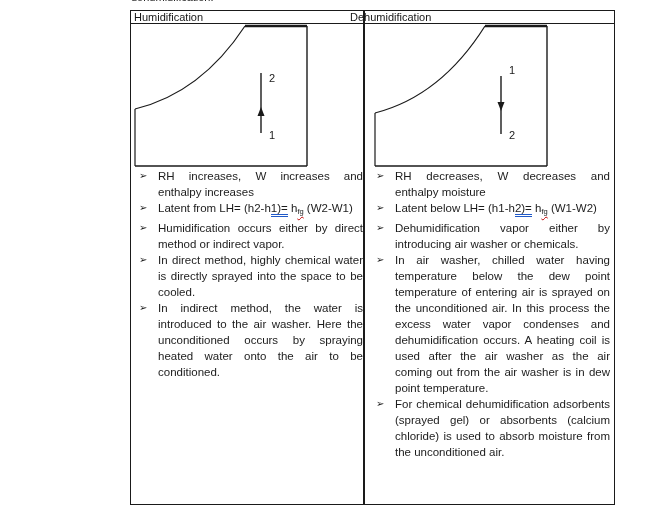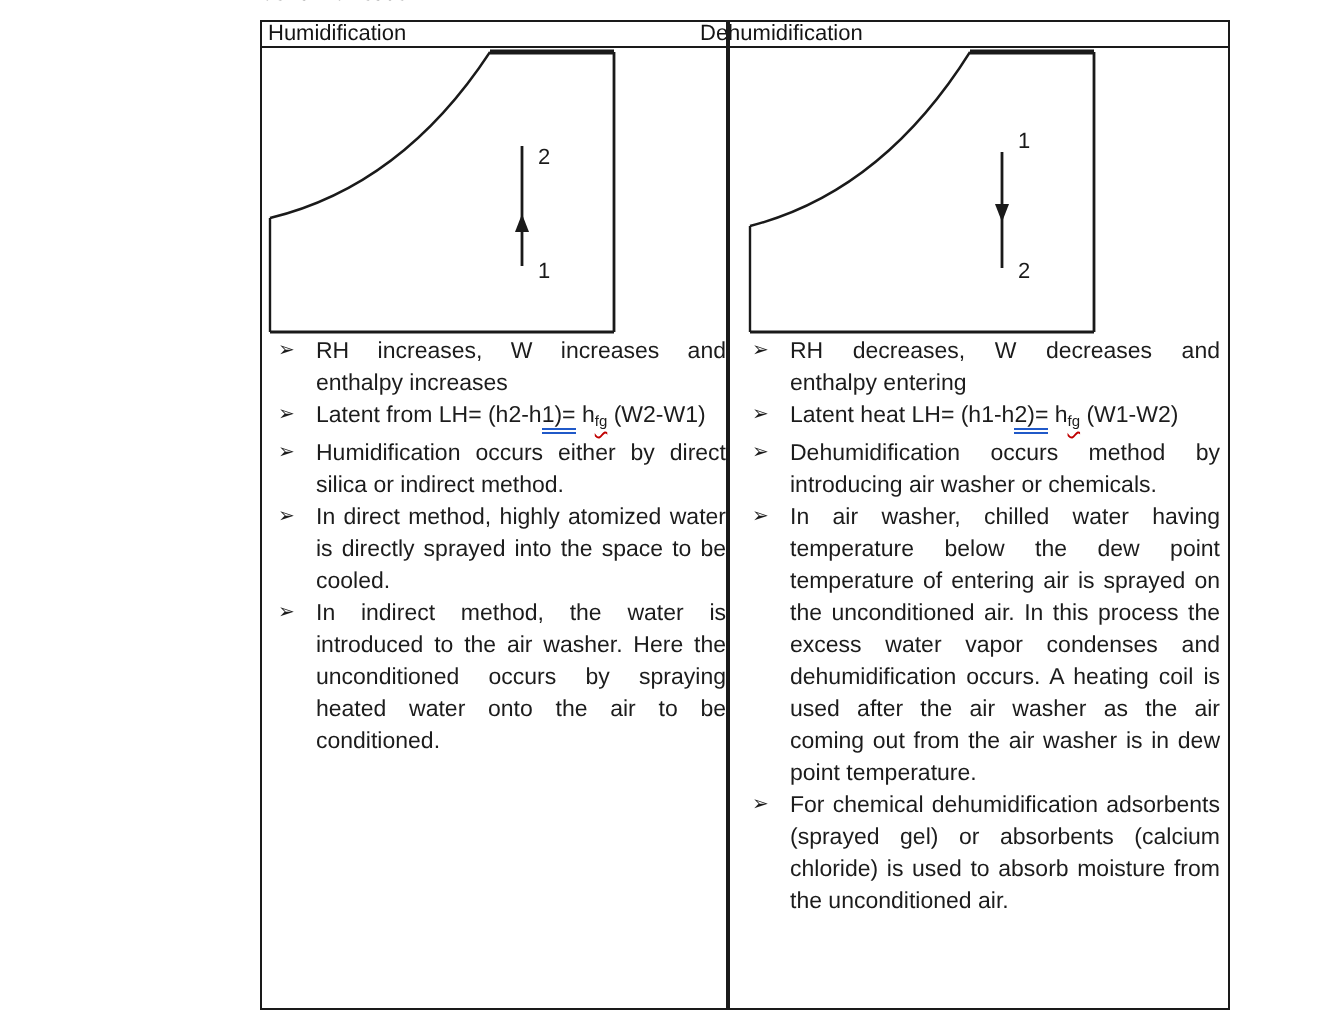--- a/index.html
+++ b/index.html
@@ -95,44 +95,44 @@
       <div class="bullet-item">
         <span class="bullet-marker">➢</span>
         <div class="bullet-text">RH increases, W increases and enthalpy increases</div>
       </div>
       <div class="bullet-item">
         <span class="bullet-marker">➢</span>
         <div class="bullet-text"><span>Latent from LH= (h2-h</span><span class="gram-underline">1)=</span><span> h</span><span class="sub-spell">fg</span><span> (W2-W1)</span></div>
       </div>
       <div class="bullet-item">
         <span class="bullet-marker">➢</span>
-        <div class="bullet-text">Humidification occurs either by direct silica or indirect method.</div>
+        <div class="bullet-text">Humidification occurs either by direct method or indirect vapor.</div>
       </div>
       <div class="bullet-item">
         <span class="bullet-marker">➢</span>
-        <div class="bullet-text">In direct method, highly atomized water is directly sprayed into the space to be cooled.</div>
+        <div class="bullet-text">In direct method, highly chemical water is directly sprayed into the space to be cooled.</div>
       </div>
       <div class="bullet-item">
         <span class="bullet-marker">➢</span>
         <div class="bullet-text">In indirect method, the water is introduced to the air washer. Here the unconditioned occurs by spraying heated water onto the air to be conditioned.</div>
       </div>
     </div>
 
     <div class="bullet-list right">
       <div class="bullet-item">
         <span class="bullet-marker">➢</span>
-        <div class="bullet-text">RH decreases, W decreases and enthalpy entering</div>
+        <div class="bullet-text">RH decreases, W decreases and enthalpy moisture</div>
       </div>
       <div class="bullet-item">
         <span class="bullet-marker">➢</span>
-        <div class="bullet-text"><span>Latent heat LH= (h1-h</span><span class="gram-underline">2)=</span><span> h</span><span class="sub-spell">fg</span><span> (W1-W2)</span></div>
+        <div class="bullet-text"><span>Latent below LH= (h1-h</span><span class="gram-underline">2)=</span><span> h</span><span class="sub-spell">fg</span><span> (W1-W2)</span></div>
       </div>
       <div class="bullet-item">
         <span class="bullet-marker">➢</span>
-        <div class="bullet-text">Dehumidification occurs method by introducing air washer or chemicals.</div>
+        <div class="bullet-text">Dehumidification vapor either by introducing air washer or chemicals.</div>
       </div>
       <div class="bullet-item">
         <span class="bullet-marker">➢</span>
         <div class="bullet-text">In air washer, chilled water having temperature below the dew point temperature of entering air is sprayed on the unconditioned air. In this process the excess water vapor condenses and dehumidification occurs. A heating coil is used after the air washer as the air coming out from the air washer is in dew point temperature.</div>
       </div>
       <div class="bullet-item">
         <span class="bullet-marker">➢</span>
         <div class="bullet-text">For chemical dehumidification adsorbents (sprayed gel) or absorbents (calcium chloride) is used to absorb moisture from the unconditioned air.</div>
       </div>
     </div>

